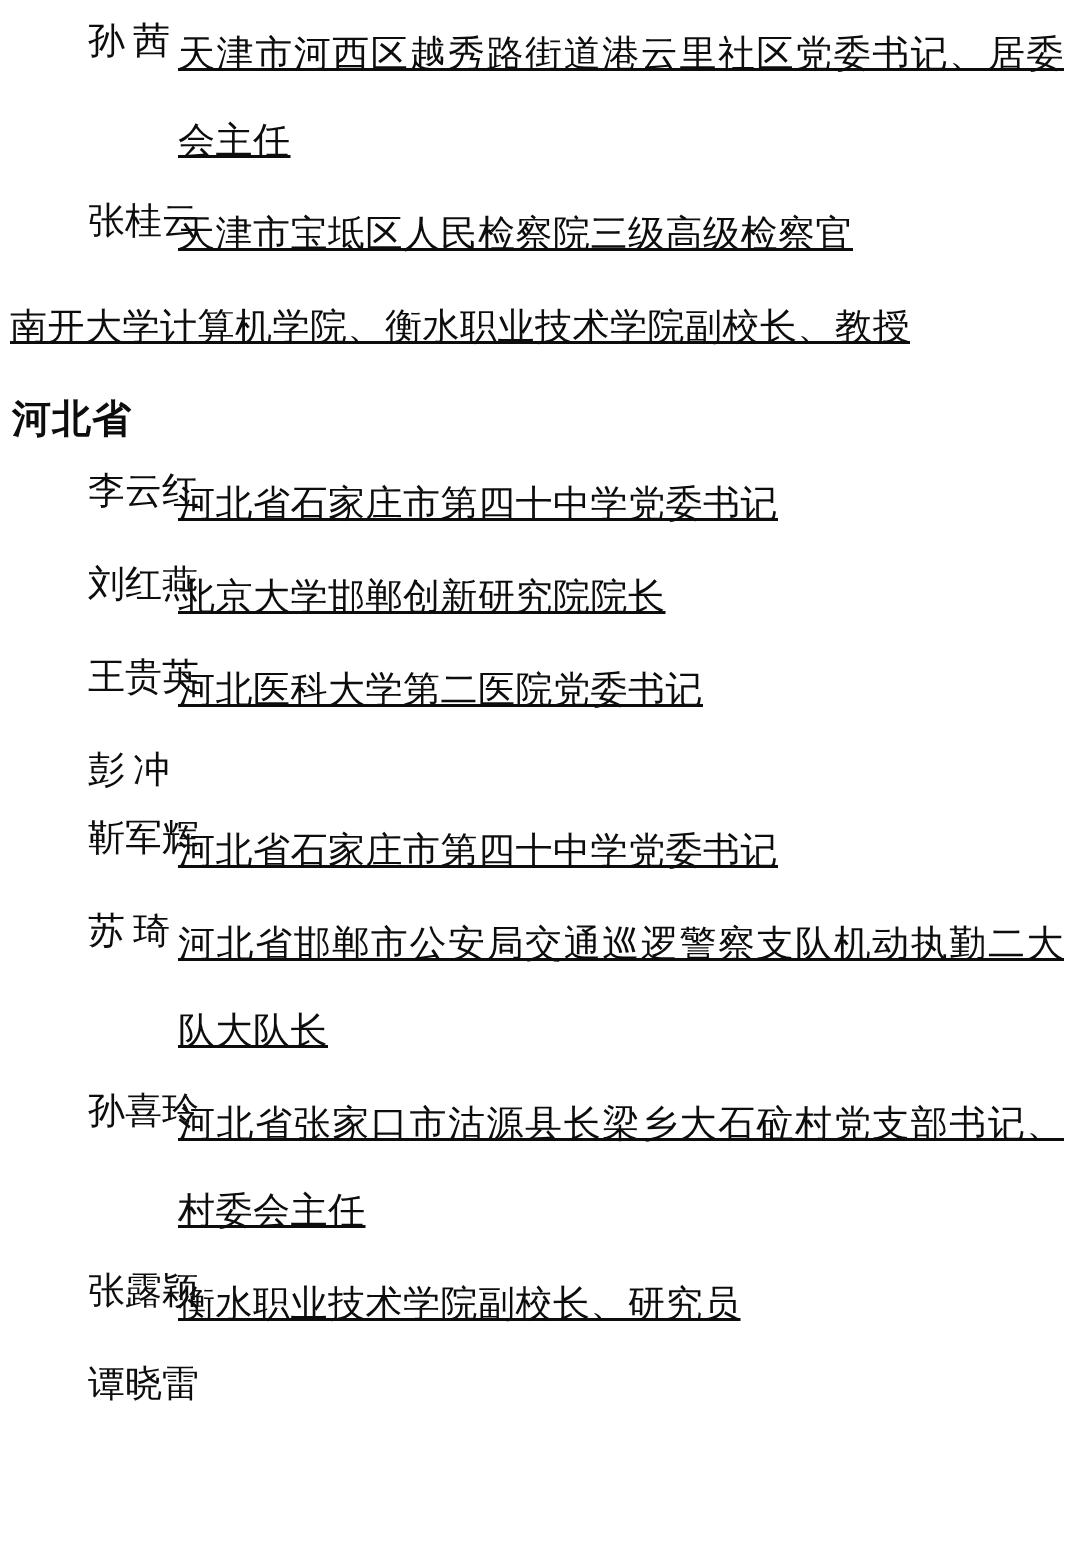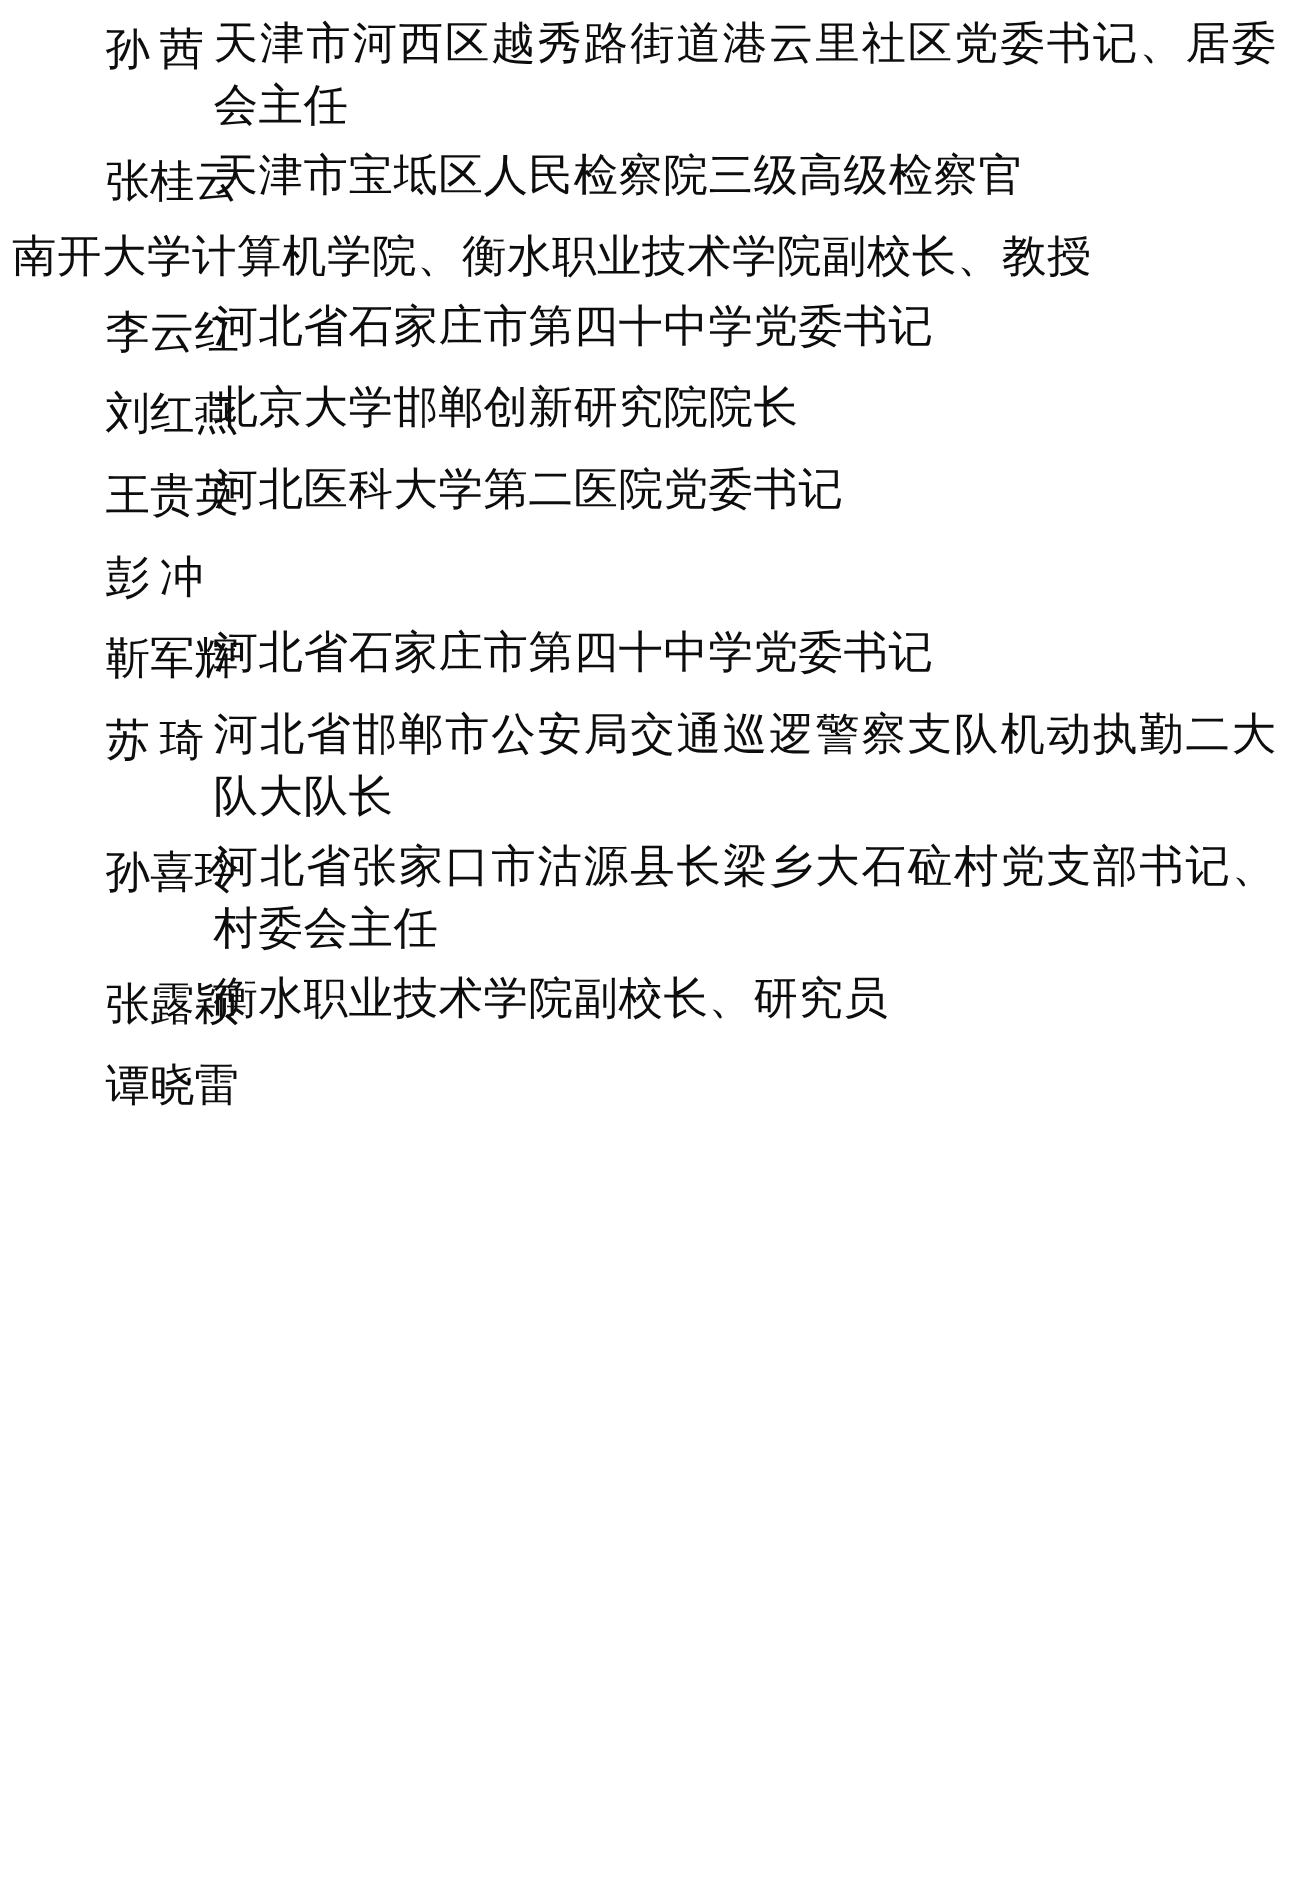--- a/index.html
+++ b/index.html
@@ -37,25 +37,26 @@
   }
   
   .entry .name.n2 {
     display: flex;
     justify-content: space-between;
     padding-right: 8px;
   }
   .entry .title {
     flex: 1 1 auto;
     font-size: 37px;
-    line-height: 52px;
+    line-height: 87px;
     letter-spacing: 0.5px;
     text-align: justify;
     text-justify: inter-ideograph;
     padding-right: 4px;
+    text-decoration: underline;
   }
   .section-heading {
     font-family: "DejaVu Sans", "Liberation Sans", sans-serif;
     font-weight: bold;
     font-size: 39px;
     line-height: 70px;
     margin: 14px 0 6px 2px;
     letter-spacing: 1px;
   }
 </style>
@@ -71,20 +72,21 @@
         </div>
         <div class="title">天津市河西区越秀路街道港云里社区党委书记、居委会主任</div>
       </div>
       <div class="entry">
         <div class="name">张桂云</div>
         <div class="title">天津市宝坻区人民检察院三级高级检察官</div>
       </div>
       <div class="entry">
         <div class="title">南开大学计算机学院、衡水职业技术学院副校长、教授</div>
       </div>
+      <div class="section-heading">河北省</div>
       <div class="entry">
         <div class="name">李云红</div>
         <div class="title">河北省石家庄市第四十中学党委书记</div>
       </div>
       <div class="entry">
         <div class="name">刘红燕</div>
         <div class="title">北京大学邯郸创新研究院院长</div>
       </div>
       <div class="entry">
         <div class="name">王贵英</div>

